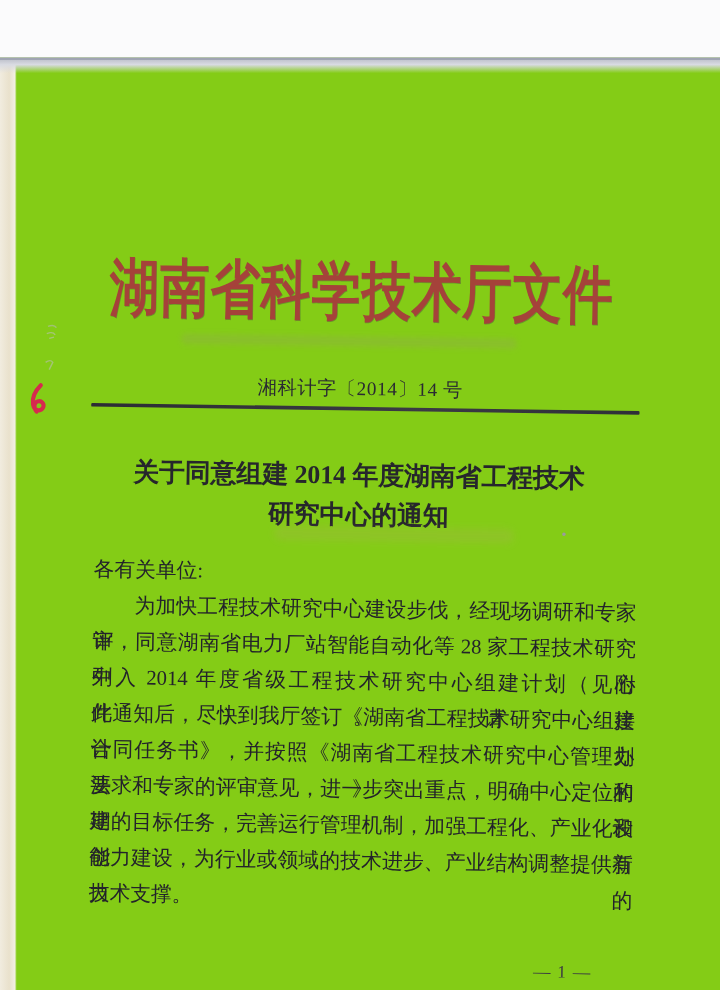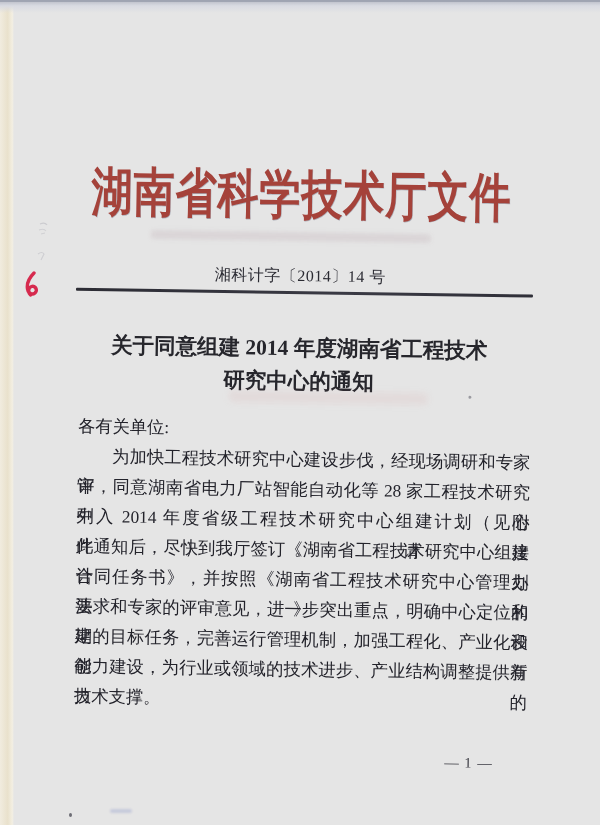--- a/index.html
+++ b/index.html
@@ -1,21 +1,21 @@
 <!DOCTYPE html>
 <html><head>
 <meta charset="utf-8">
 <style>
   html,body{margin:0;padding:0;}
   body{
     width:600px;height:825px;overflow:hidden;position:relative;
     background:#fbfbfc;
     font-family:"Liberation Serif","DejaVu Serif",serif;
   }
-  .scan{position:absolute;inset:0;background:#e5e5e5;}
+  .scan{position:absolute;inset:0;background:#84cc16;margin-top:48px;}
 
   
   .top-line{position:absolute;top:0;left:0;right:0;height:2px;background:#9aa0ae;opacity:.85;}
   .top-shadow{position:absolute;top:0;left:0;right:0;height:13px;
     background:linear-gradient(180deg,#b6b9c4 0%,#d9dbe2 45%,rgba(251,251,252,0) 100%);}
   .edge-strip{position:absolute;top:5px;bottom:0;left:0;width:14px;
     background:linear-gradient(90deg,#f1ecdf 0%,#e9e1cc 55%,#f3efe2 88%,rgba(251,251,252,0) 100%);}
 
   
   .content{position:absolute;inset:0;transform:rotate(0.85deg);transform-origin:90px 290px;color:#23232b;}

